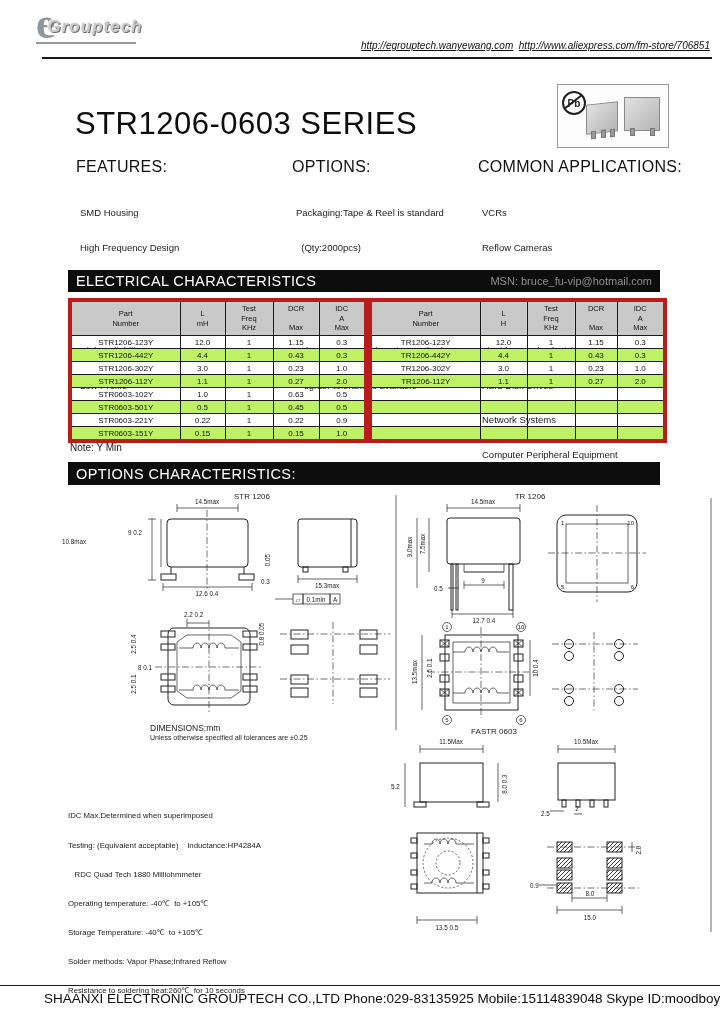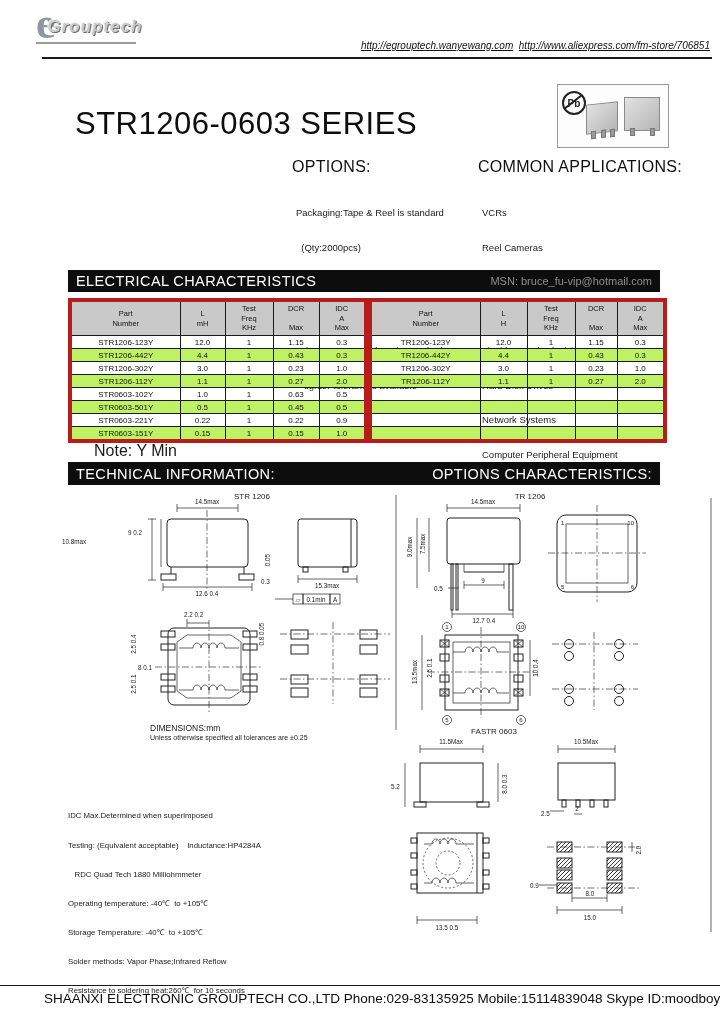--- a/index.html
+++ b/index.html
@@ -34,21 +34,21 @@
        padding:0 8px;box-sizing:border-box;}
   .bar .t{font-size:14.5px;letter-spacing:.4px;}
   .bar .msn{font-size:11px;color:#8e8e8e;}
 
   
   table.etable{border-collapse:collapse;table-layout:fixed;font-size:8px;text-align:center;
                border:4px solid #b91c1c;}
   table.etable td{border:1px solid #1a1a1a;padding:0;height:12px;color:#111;overflow:hidden;}
   table.etable thead td{height:33px;background:#c9c9c9;white-space:pre-line;font-size:7.5px;line-height:1.3;}
   table.etable tr.alt td{background:#bef264;}
-  .noteY{font-size:16px;color:#1a1a1a;margin-left:24px;}
+  .noteY{font-size:10px;color:#1a1a1a;}
 
   
   svg text{font-family:"Liberation Sans",sans-serif;}
   .dl{font-size:6.3px;fill:#1a1a1a;}
   .lbl{font-size:8px;fill:#1a1a1a;}
   .pin{font-size:6px;fill:#1a1a1a;}
   .ln{stroke:#222;fill:none;stroke-width:1;}
   .tn{stroke:#222;fill:none;stroke-width:.7;}
   .cl{stroke:#333;fill:none;stroke-width:.7;stroke-dasharray:7 2.5 1.5 2.5;}
   .dot{stroke:#444;fill:none;stroke-width:.8;stroke-dasharray:2 2;}
@@ -83,38 +83,49 @@
       <div class="leg" style="left:4px;"></div>
         <div class="leg" style="left:14px;"></div>
         <div class="leg" style="left:23px;"></div>
     </div>
     <div class="chip" style="left:66px;top:12px;width:34px;height:32px;">
       <div class="leg" style="left:5px;"></div>
         <div class="leg" style="left:25px;"></div>
     </div>
   </div>
 
+  <div class="abs" style="left:76px;top:158px;width:200px;">
+    <div class="colhead">FEATURES:</div>
+    <div class="collist" style="margin:8px 0 0 4px;">
+      <div>SMD Housing</div>
+      <div>High Frequency Design</div>
+      <div>Excellent Mechanical Strength</div>
+      <div>Excellent Solderability</div>
+      <div>High Reliability</div>
+      <div>Low Profile</div>
+    </div>
+  </div>
 
   <div class="abs" style="left:292px;top:158px;width:185px;">
     <div class="colhead">OPTIONS:</div>
     <div class="collist" style="margin:8px 0 0 4px;">
       <div>Packaging:Tape &amp; Reel is standard</div>
       <div>  (Qty:2000pcs)</div>
       <div>  Bulk packaging available for smaller</div>
       <div>  quantities</div>
       <div>Tolerance:10% and 5% is standard,</div>
       <div>   tighter tolerances available</div>
     </div>
   </div>
 
   <div class="abs" style="left:478px;top:158px;width:230px;">
     <div class="colhead">COMMON APPLICATIONS:</div>
     <div class="collist" style="margin:8px 0 0 4px;">
       <div>VCRs</div>
-      <div>Reel Cameras</div>
+      <div>Reflow Cameras</div>
       <div>Communication System</div>
       <div>Automotive Systems</div>
       <div>Liquid Crystal Televisions</div>
       <div>Hard Disk Drives</div>
       <div>Network Systems</div>
       <div>Computer Peripheral Equipment</div>
     </div>
   </div>
 
   <div class="abs bar" style="left:68px;top:270px;width:592px;height:22px;">
@@ -288,21 +299,20 @@
           <td></td>
           <td></td>
           <td></td>
         </tr>
     </tbody>
   </table>
 
   <div class="abs noteY" style="left:70px;top:442px;">Note: Y  Min</div>
 
   <div class="abs bar" style="left:68px;top:462px;width:592px;height:23px;">
-    <span class="t">TECHNICAL INFORMATION:</span>
     <span class="t">OPTIONS CHARACTERISTICS:</span>
   </div>
 
   <svg class="abs" style="left:60px;top:492px;" width="656" height="446" viewBox="0 0 656 446">
 
     <line class="tn" x1="336" y1="3" x2="336" y2="238"></line>
     <line class="tn" x1="651" y1="6" x2="651" y2="440"></line>
 
     <g>
       <text class="lbl" x="192" y="7" text-anchor="middle">STR 1206</text>

